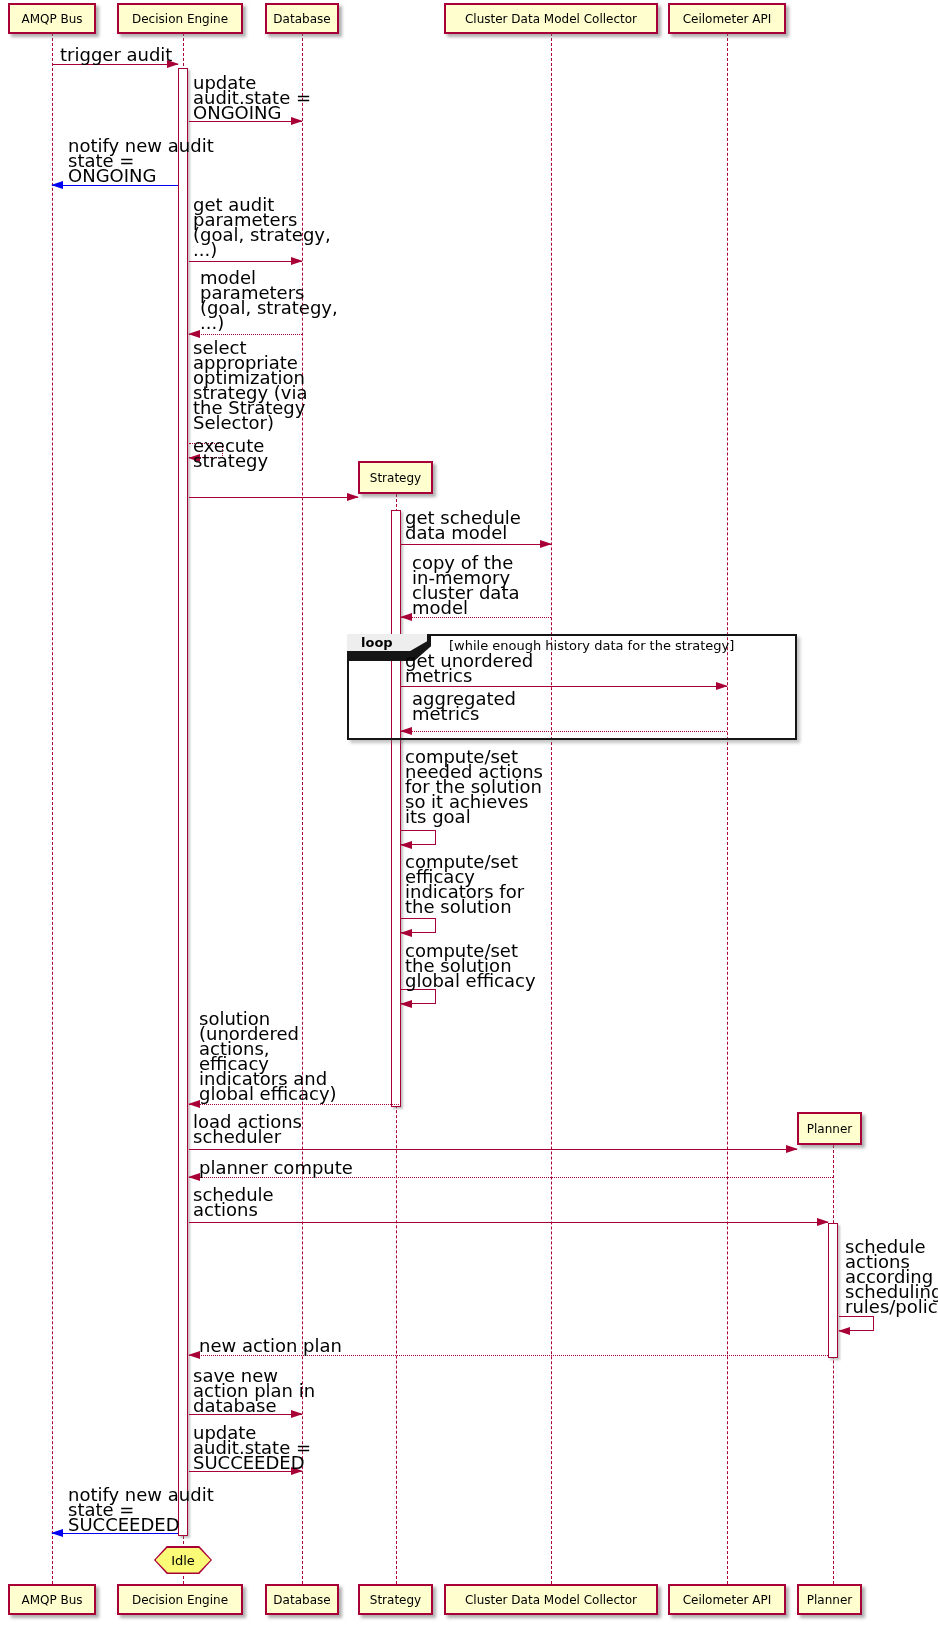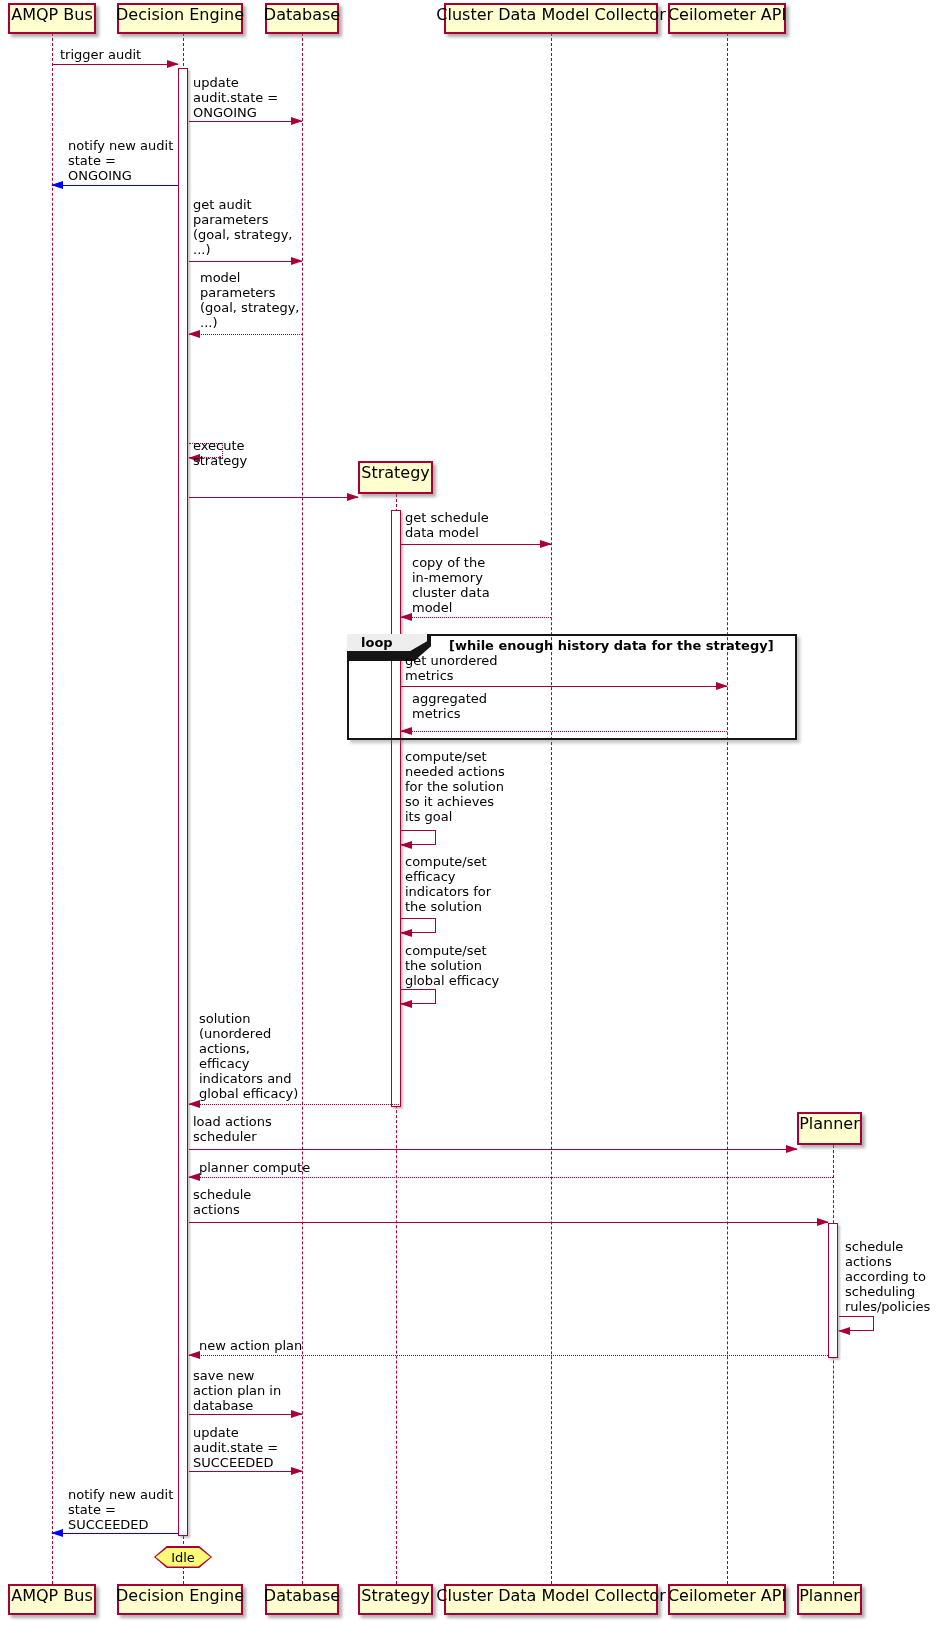--- a/index.html
+++ b/index.html
@@ -3,23 +3,23 @@
 <meta charset="utf-8">
 <style>
   html,body{margin:0;padding:0;background:#fff;}
   #stage{position:relative;width:938px;height:1626px;background:#fff;
          font-family:"DejaVu Sans", sans-serif;color:#000;overflow:hidden;}
   .lifeline{position:absolute;width:0;border-left:1px dashed #A80036;}
   .act{position:absolute;width:8px;background:#fff;border:1px solid #A80036;
        box-shadow:2px 2px 2px rgba(120,120,120,.45);}
   .pbox{position:absolute;background:#FEFECE;border:2px solid #A80036;
         box-shadow:3px 3px 3px rgba(110,110,110,.55);
-        display:flex;align-items:flex-start;justify-content:center;
-        font-size:16px;white-space:nowrap;box-sizing:border-box;}
-  .lbl{position:absolute;font-size:13px;line-height:15px;white-space:pre-line;}
+        display:flex;align-items:center;justify-content:center;
+        font-size:12px;white-space:nowrap;box-sizing:border-box;}
+  .lbl{position:absolute;font-size:18px;line-height:15px;white-space:pre-line;}
   .arr{position:absolute;height:0;border-top:1px solid currentColor;color:#A80036;}
   .arr.dot{border-top-style:dotted;}
   .arr.blue{color:#0000F5;}
   .head-r{position:absolute;right:-1px;top:-5px;width:0;height:0;
           border-left:12px solid currentColor;border-top:4.5px solid transparent;
           border-bottom:4.5px solid transparent;}
   .head-l{position:absolute;left:-1px;top:-5px;width:0;height:0;
           border-right:12px solid currentColor;border-top:4.5px solid transparent;
           border-bottom:4.5px solid transparent;}
   .self{position:absolute;color:#A80036;border:1px solid currentColor;border-left:none;
@@ -29,23 +29,23 @@
   .frame{position:absolute;left:347px;top:634px;width:450px;height:106px;
          border:2px solid #151515;box-shadow:3px 3px 3px rgba(110,110,110,.4);
          box-sizing:border-box;}
   .frame-tab{position:absolute;left:-2px;top:-2px;width:84px;height:27px;
              background:#151515;
              clip-path:polygon(0 0,100% 0,100% 45%,80% 100%,0 100%);}
   .frame-tab-in{position:absolute;left:0;top:0;width:80px;height:17px;
              background:#EEEEEE;
              clip-path:polygon(0 0,100% 0,100% 42%,79% 100%,0 100%);}
   .frame-keyword{position:absolute;left:14px;top:1px;font-size:13px;font-weight:bold;}
-  .frame-cond{position:absolute;left:100px;top:2px;font-size:13px;font-weight:bold;
+  .frame-cond{position:absolute;left:100px;top:2px;font-size:13px;font-weight:normal;
               white-space:nowrap;}
-  .hexa{position:absolute;left:154px;top:1546px;width:58px;height:22px;background:#A80036;
+  .hexa{position:absolute;left:154px;top:1546px;width:58px;height:28px;background:#A80036;
         clip-path:polygon(22% 0,78% 0,100% 50%,78% 100%,22% 100%,0 50%);
         filter:drop-shadow(2px 2px 1px rgba(110,110,110,.5));text-align:center;}
   .hexa-in{position:absolute;left:1.5px;top:1.5px;right:1.5px;bottom:1.5px;background:#FBFB77;
         clip-path:polygon(22% 0,78% 0,100% 50%,78% 100%,22% 100%,0 50%);
         display:flex;align-items:center;justify-content:center;font-size:13px;}
 </style>
 </head>
 <body>
 
 <div id="stage">
@@ -149,20 +149,26 @@
 state =
 ONGOING</div>
   <div class="lbl" style="left:193px;top:197px">get audit
 parameters
 (goal, strategy,
 ...)</div>
   <div class="lbl" style="left:200px;top:270px">model
 parameters
 (goal, strategy,
 ...)</div>
+  <div class="lbl" style="left:193px;top:340px">select
+appropriate
+optimization
+strategy (via
+the Strategy
+Selector)</div>
   <div class="lbl" style="left:193px;top:438px">execute
 strategy</div>
   <div class="lbl" style="left:405px;top:510px">get schedule
 data model</div>
   <div class="lbl" style="left:412px;top:555px">copy of the
 in-memory
 cluster data
 model</div>
   <div class="lbl" style="left:405px;top:653px">get unordered
 metrics</div>

